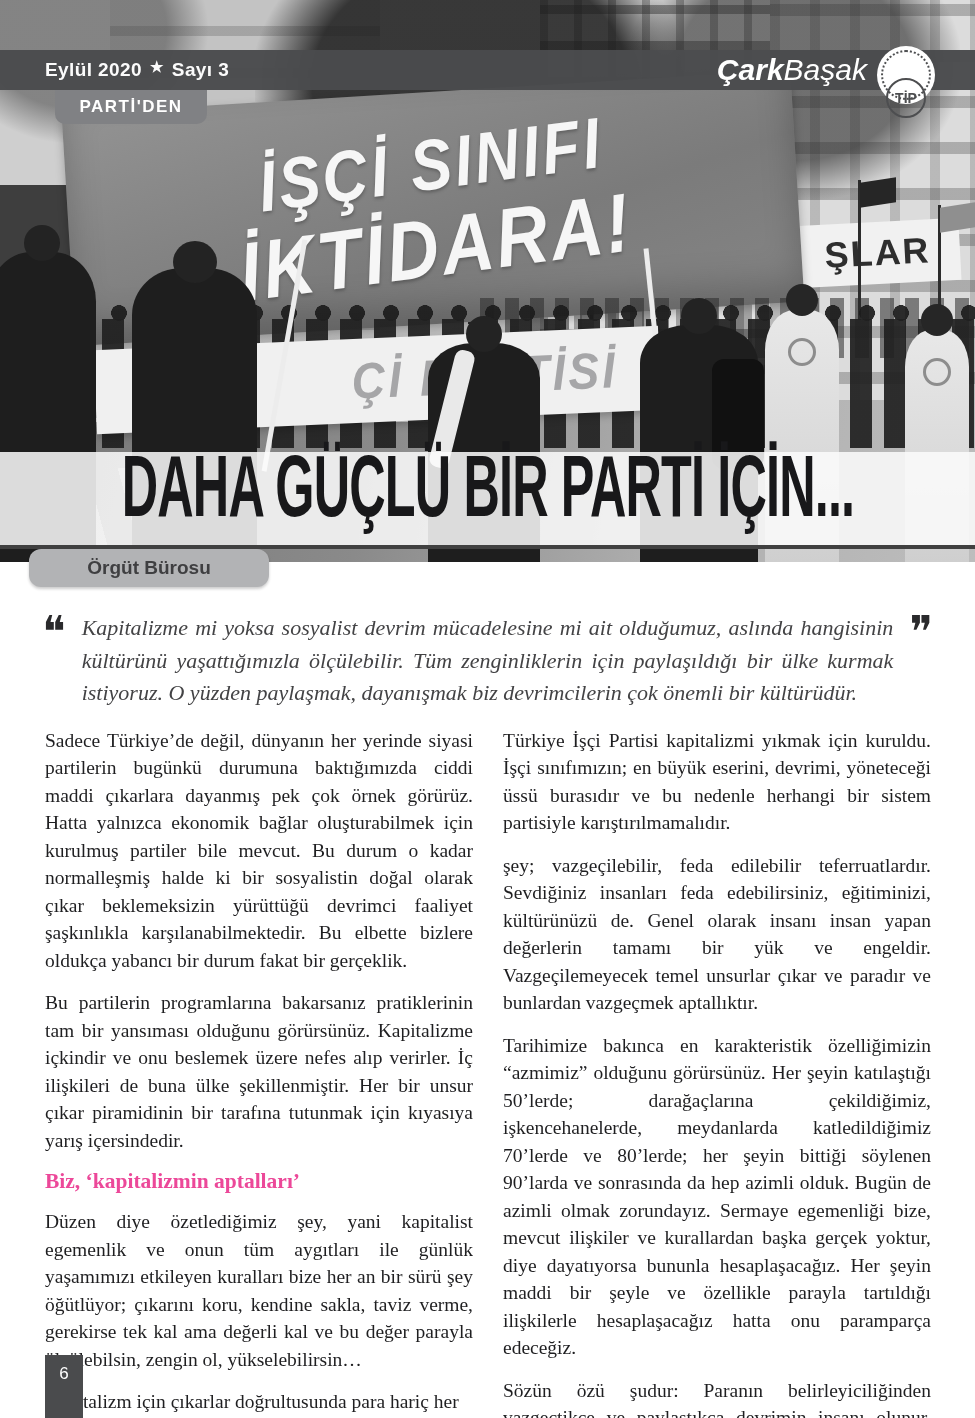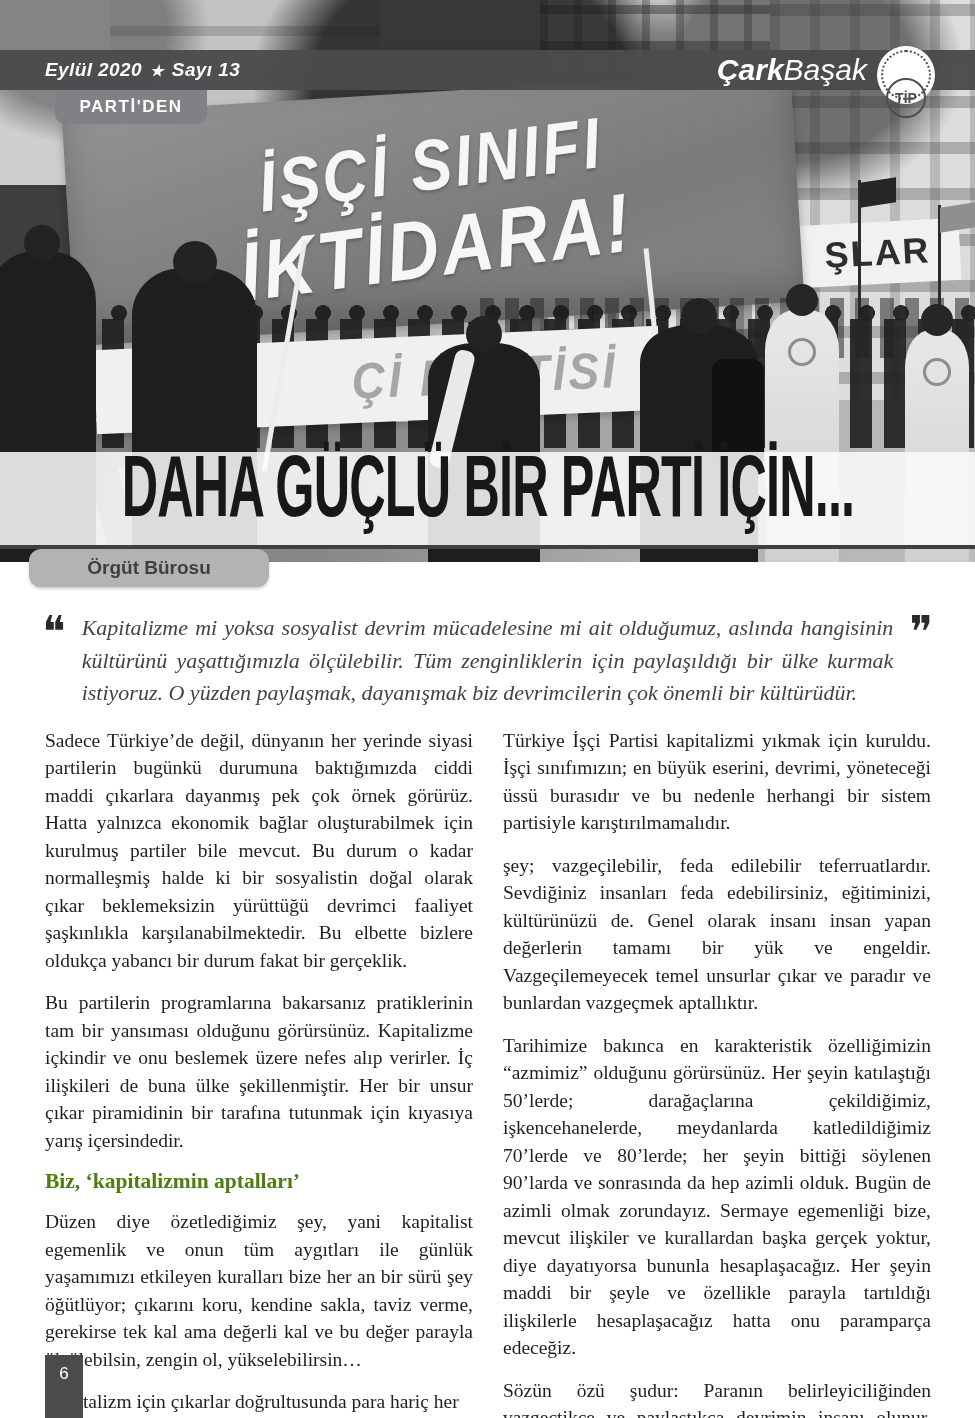--- a/index.html
+++ b/index.html
@@ -95,22 +95,22 @@
   .fl-f { left: 705px; top: 192px; height: 132px; --fc: #7d7d7d; }
   .fl-g { left: 858px; top: 180px; height: 140px; }
   .fl-h { left: 938px; top: 205px; height: 112px; --fc: #8f8f8f; }
   .stick { position: absolute; z-index: 3; width: 5px; background: #ececec; }
   .stick-1 { left: 282px; top: 238px; height: 235px; transform: rotate(10deg); }
   .stick-2 { left: 655px; top: 248px; height: 220px; transform: rotate(-6deg); }
 
   
   .masthead { position: absolute; left: 0; top: 50px; width: 975px; height: 40px; z-index: 10;
               background: rgba(74,75,77,.97); display: flex; align-items: center; }
-  .issue { position: absolute; left: 45px; display: flex; align-items: flex-end; gap: 8px;
-           font-family: "Liberation Sans", sans-serif; font-weight: 700; font-size: 19px; color: #fbfbfb; letter-spacing: .4px; font-style: italic; }
+  .issue { position: absolute; left: 45px; display: flex; align-items: flex-start; gap: 8px;
+           font-family: "Liberation Sans", sans-serif; font-weight: 700; font-size: 19px; color: #fbfbfb; letter-spacing: .4px; }
   .issue .star { font-size: 15px; position: relative; top: -1px; }
   .brand { position: absolute; right: 108px; font-family: "Liberation Sans", sans-serif; font-size: 30px; color: #ffffff; white-space: nowrap; font-style: italic; }
   .brand .b1 { font-weight: 700; }
   .brand .b2 { font-weight: 400; }
   .logo { position: absolute; right: 40px; top: -4px; width: 58px; height: 58px; border-radius: 50%;
           background: #ffffff; z-index: 11; display: flex; align-items: center; justify-content: center; }
   .logo .gear { width: 50px; height: 50px; border-radius: 50%; border: 2px dotted #4d4e50;
                 display: flex; align-items: center; justify-content: center; }
   .logo .ring { width: 40px; height: 40px; border-radius: 50%; border: 2px solid #4d4e50;
                 display: flex; align-items: center; justify-content: center;
@@ -134,21 +134,21 @@
   
   .quote-row { position: absolute; left: 42px; top: 612px; width: 891px; display: flex; align-items: flex-start; gap: 16px; }
   .qmark { font-family: "DejaVu Sans", sans-serif; font-size: 44px; line-height: 40px; color: #2a2a2c; flex: 0 0 auto; }
   .quote-text { flex: 1 1 auto; font-style: italic; font-size: 22px; line-height: 1.48;
                 color: #434345; text-align: justify; }
 
   
   .article { position: absolute; left: 45px; top: 727px; width: 886px; display: flex; gap: 30px; }
   .col { width: 428px; }
   .col p { font-size: 19.5px; line-height: 1.41; text-align: justify; color: #1f1f21; margin: 0 0 15px; }
-  .col h3 { font-family: "Liberation Serif", serif; font-weight: 700; font-size: 21.5px; color: #4d7c0f; margin: 6px 0 14px; }
+  .col h3 { font-family: "Liberation Serif", serif; font-weight: 700; font-size: 21.5px; color: #ec4899; margin: 6px 0 14px; }
 
   
   .page-num { position: absolute; left: 45px; top: 1355px; width: 38px; height: 63px; background: #4a4b4d;
               color: #ffffff; font-family: "Liberation Sans", sans-serif; font-size: 17px;
               display: flex; justify-content: center; align-items: flex-start; padding-top: 9px; }
 </style>
 </head>
 <body>
 
 <div class="page">
@@ -196,21 +196,21 @@
     <div class="fig f3"></div>
     <div class="fig f4"></div>
     <div class="fig-vest f5"></div>
     <div class="fig-vest f6"></div>
   </div>
 
   <div class="masthead">
     <div class="issue">
       <span>Eylül 2020</span>
       <span class="star">★</span>
-      <span>Sayı 13</span>
+      <span>Sayı 3</span>
     </div>
     <div class="brand">
       <span class="b1">Çark</span><span class="b2">Başak</span>
     </div>
     <div class="logo">
       <div class="gear">
         <div class="ring">TİP</div>
       </div>
     </div>
   </div>

